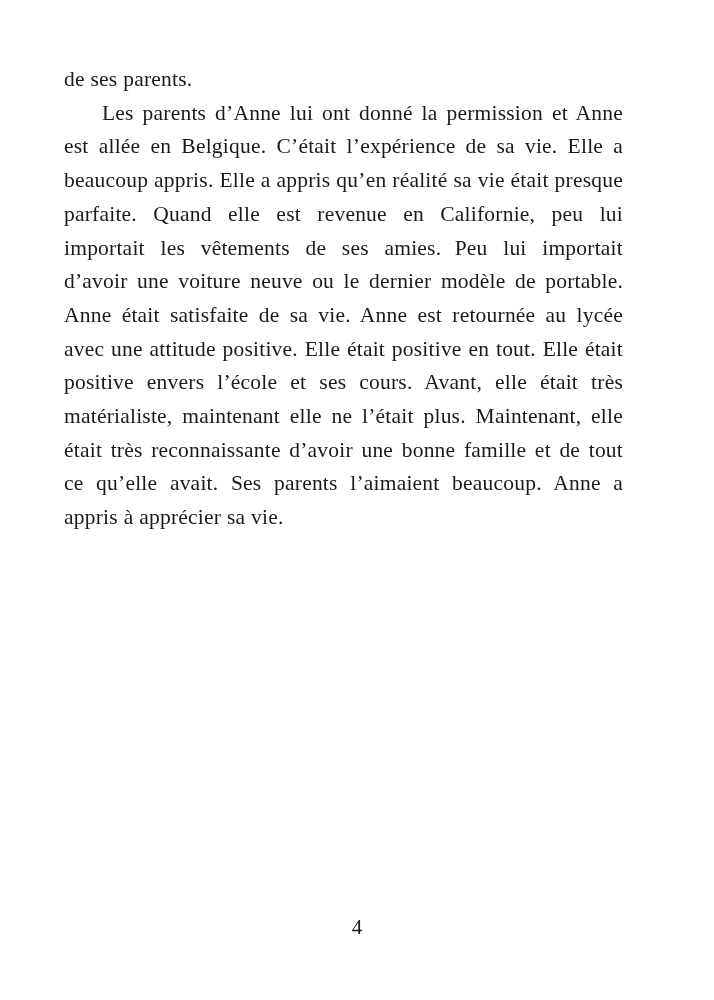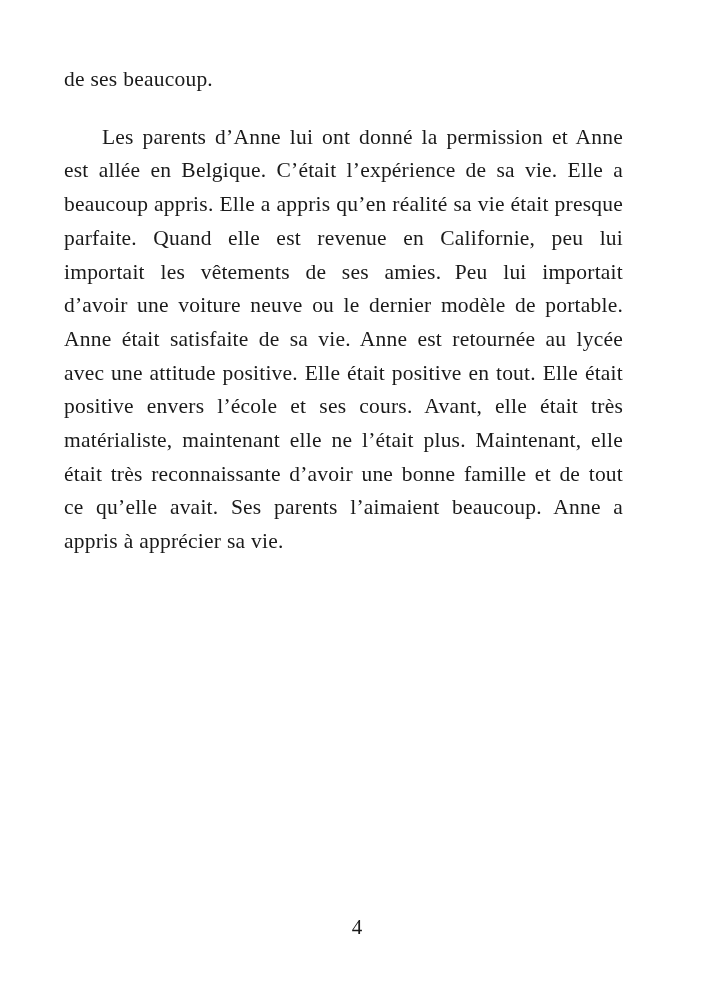--- a/index.html
+++ b/index.html
@@ -44,21 +44,20 @@
   }
 
   
   .para-continuation {
     text-align: left;
   }
 
   
   .para-indent {
     text-indent: 38px;
-    margin-top: 24px;
   }
 
   
   .sentence-gap {
     display: inline-block;
     width: 0.62em;
   }
 
   
   .folio {
@@ -73,21 +72,21 @@
     font-family: "Liberation Serif", "DejaVu Serif", serif;
   }
 </style>
 </head>
 <body>
 
 <div class="page">
 
   <div class="text-column">
 
-    <p class="para para-continuation">de ses beaucoup.</p>
+    <p class="para para-continuation">de ses parents.</p>
 
     <p class="para para-indent">
       <span>Les parents d’Anne lui ont donné la permission et Anne est allée en Belgique. C’était l’expérience de sa vie. Elle a beaucoup appris. Elle a appris qu’en réalité sa vie était presque parfaite. Quand elle est revenue en Californie, peu lui importait les vêtements de ses amies.</span><span class="sentence-gap"></span><span>Peu lui importait d’avoir une voiture neuve ou le dernier modèle de portable. Anne était satisfaite de sa vie. Anne est retournée au lycée avec une attitude positive. Elle était positive en tout. Elle était positive envers l’école et ses cours. Avant, elle était très matérialiste, maintenant elle ne l’était plus. Maintenant, elle était très reconnaissante d’avoir une bonne famille et de tout ce qu’elle avait. Ses parents l’aimaient beaucoup. Anne a appris à apprécier sa vie.</span>
     </p>
 
   </div>
 
   <div class="folio">4</div>
 
 </div>

